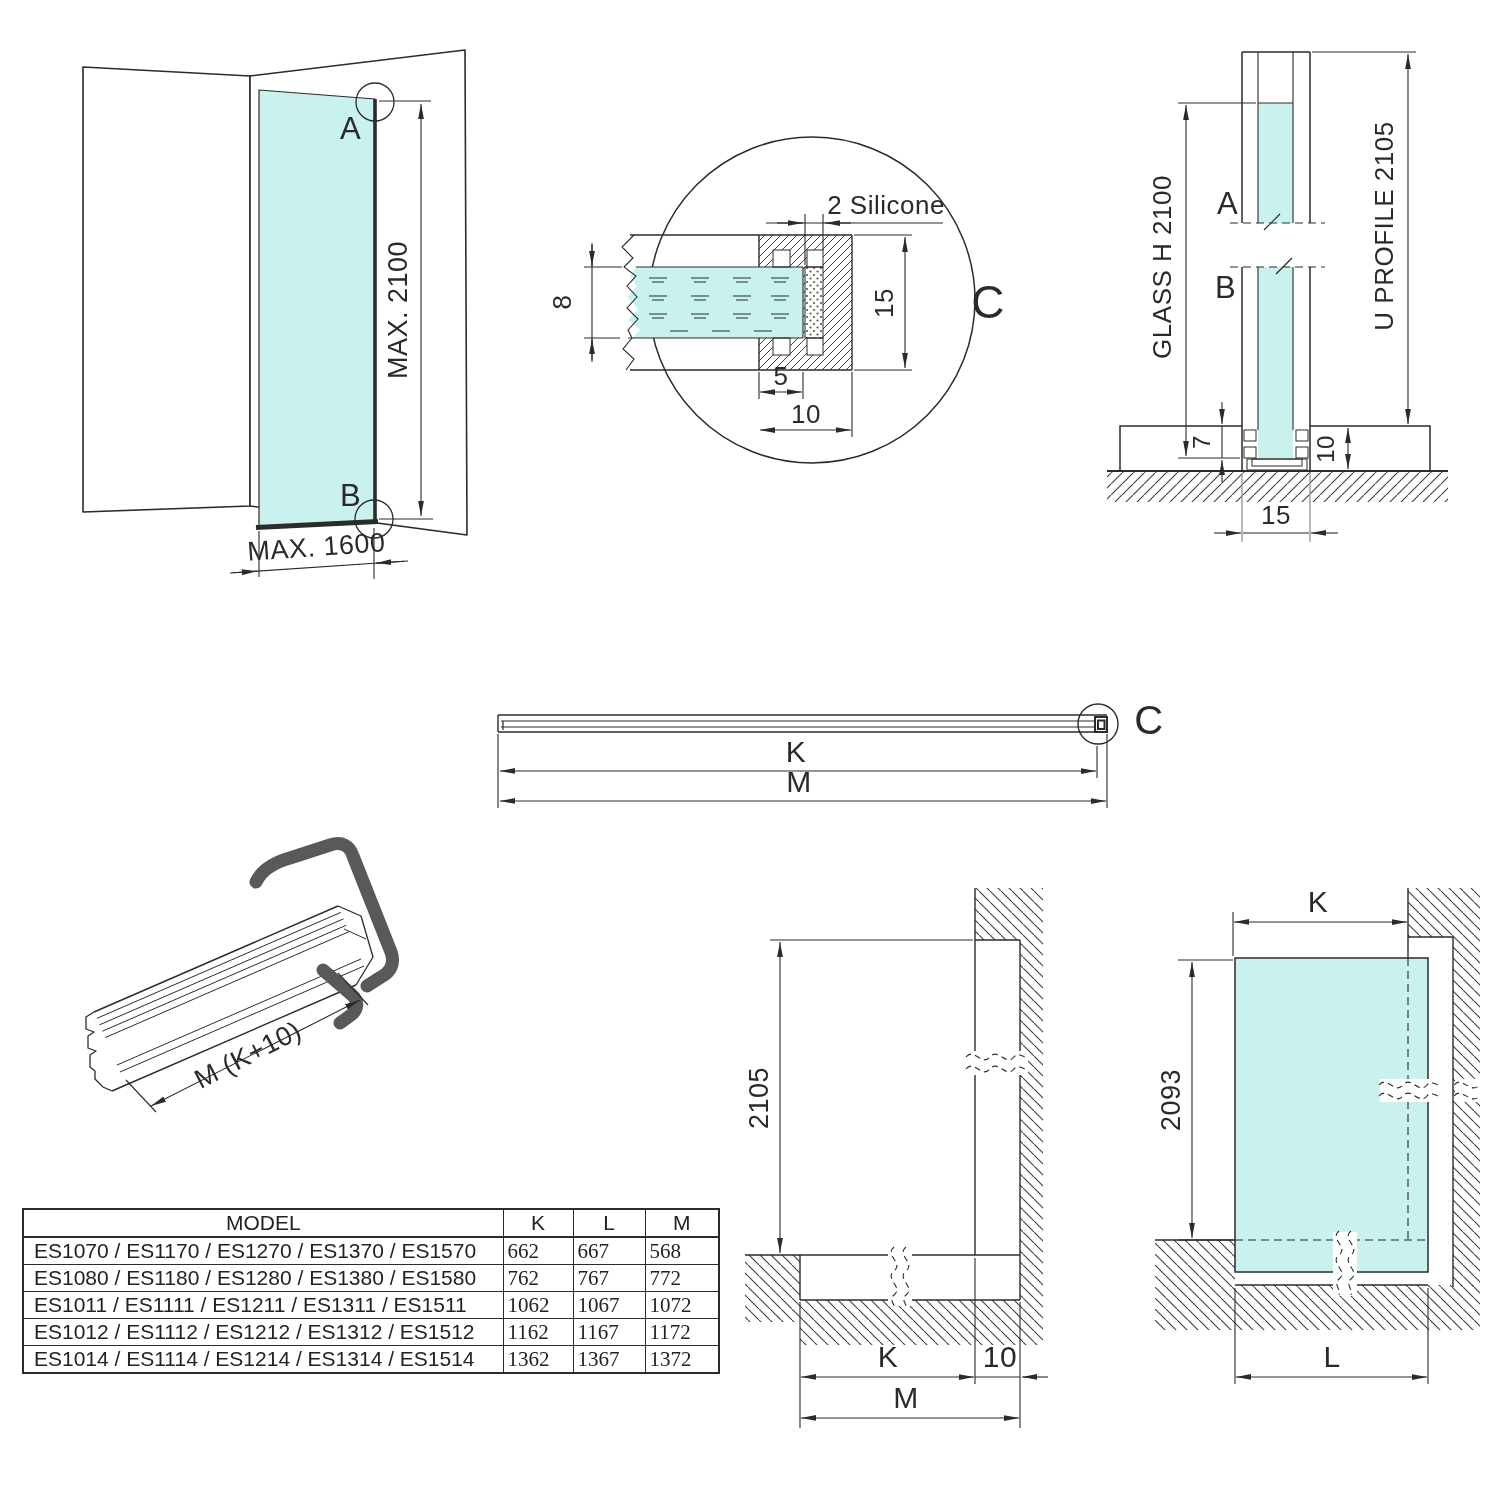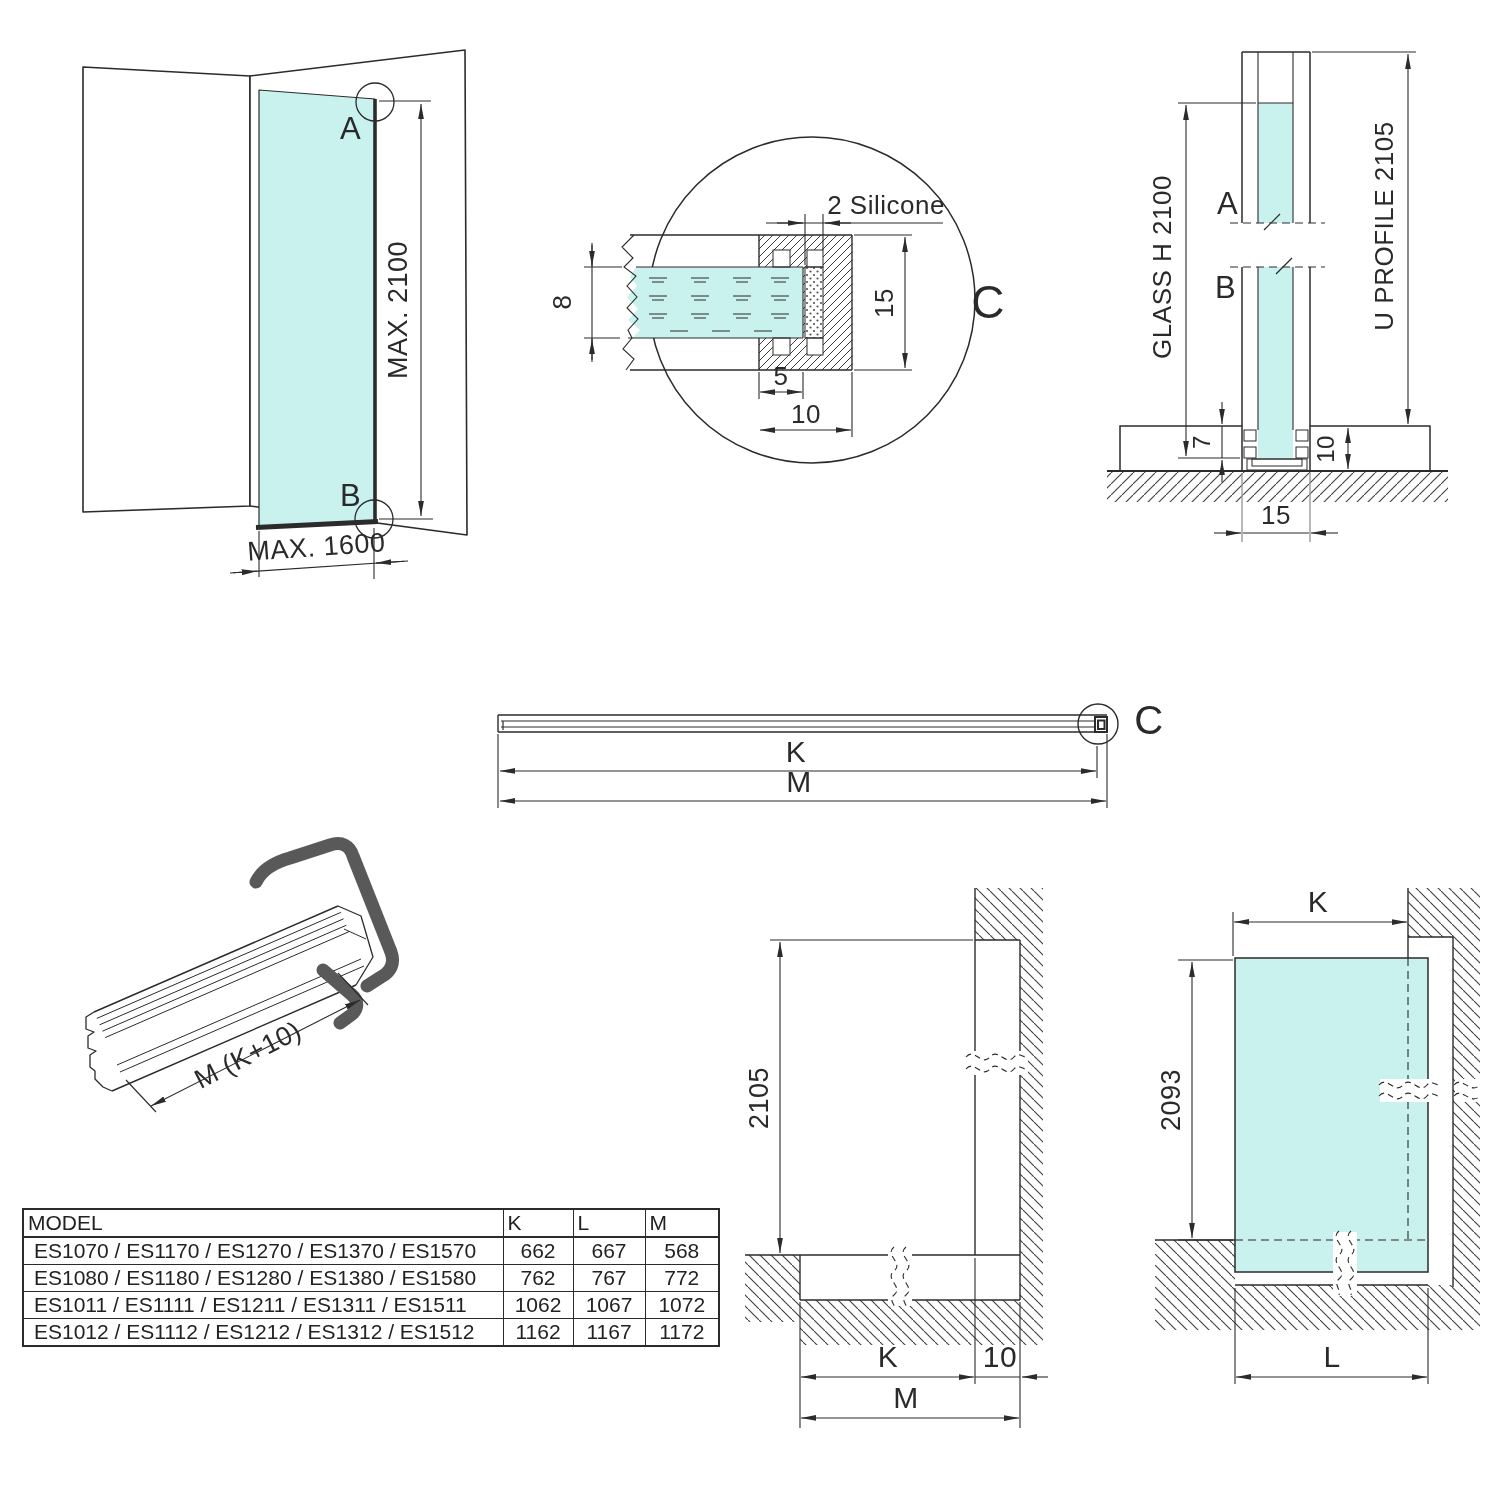--- a/index.html
+++ b/index.html
@@ -12,23 +12,23 @@
   .dimxs{font-size:24px;}
   .dimb{font-size:30px;}
   .ab{font-size:31px;}
   .bigC{font-size:46px;}
   .barC{font-size:40px;}
   
   #model-table{position:absolute;left:22px;top:1208px;width:696px;border-collapse:collapse;
                table-layout:fixed;font-size:21px;color:#222;}
   #model-table th,#model-table td{border:1px solid #2b2b2b;height:26px;padding:0 4px;
                font-weight:normal;white-space:nowrap;overflow:hidden;}
-  #model-table th{text-align:left;}
+  #model-table th{text-align:center;}
   #model-table td.model{text-align:left;padding-left:10px;}
-  #model-table td.num{text-align:center;}
+  #model-table td.num{text-align:left;font-family:Liberation Serif, serif;}
   #model-table tr.thick td{border-bottom-width:2.5px;}
   #model-table thead th{border-bottom-width:2px;}
   #model-table{border:2.5px solid #2b2b2b;outline:none;}
   #model-table col.cmodel{width:480px;} #model-table col.ck{width:70px;}
   #model-table col.cl{width:72px;} #model-table col.cm{width:74px;}
 </style>
 </head>
 <body>
 
 <div id="canvas">
@@ -456,15 +456,21 @@
         <td class="num">1062</td>
         <td class="num">1067</td>
         <td class="num">1072</td>
       </tr>
       <tr>
         <td class="model">ES1012 / ES1112 / ES1212 / ES1312 / ES1512</td>
         <td class="num">1162</td>
         <td class="num">1167</td>
         <td class="num">1172</td>
       </tr>
+      <tr>
+        <td class="model">ES1014 / ES1114 / ES1214 / ES1314 / ES1514</td>
+        <td class="num">1362</td>
+        <td class="num">1367</td>
+        <td class="num">1372</td>
+      </tr>
     </tbody>
   </table>
 </div>
 
 </body></html>

